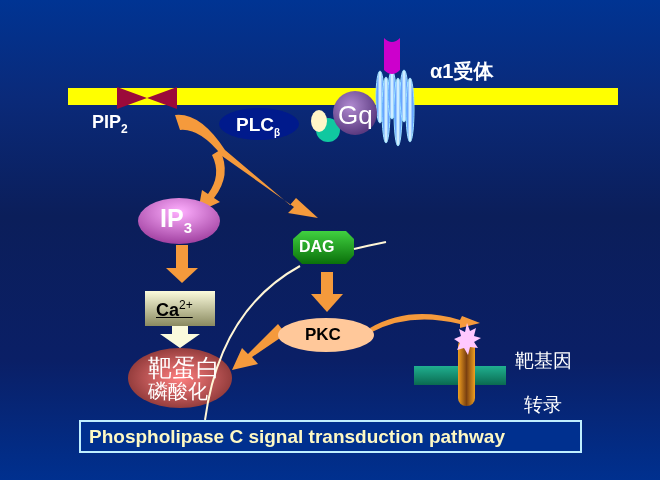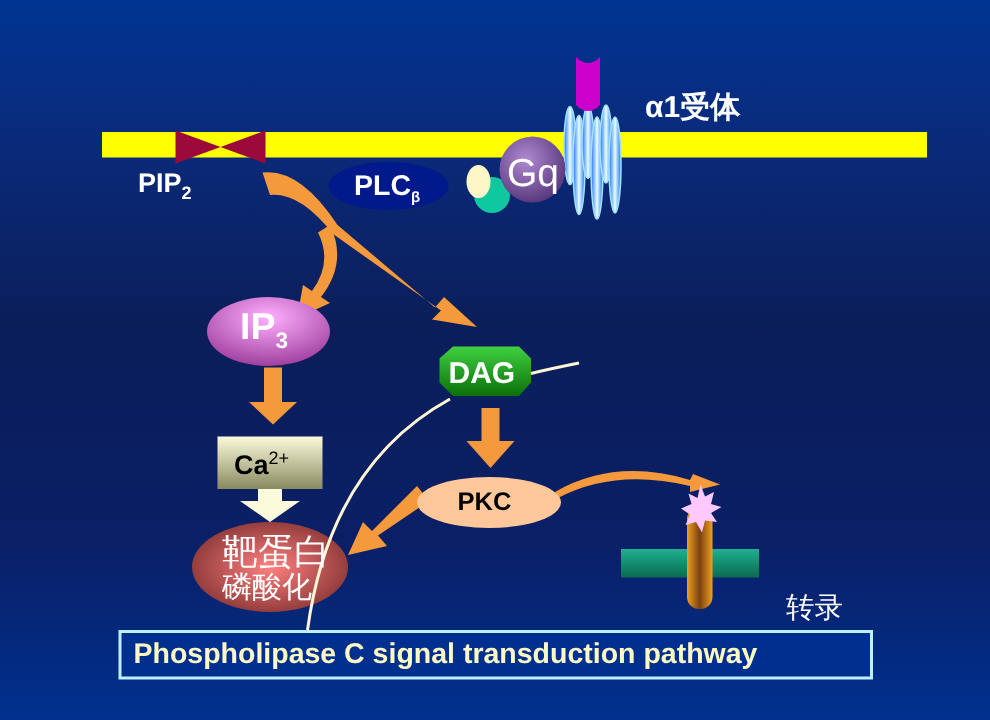--- a/index.html
+++ b/index.html
@@ -113,26 +113,27 @@
 <div class="lbl" style="left:430px;top:34px;font-size:20px;margin-top:24px;">α1受体</div>
 
 <div class="lbl" style="left:92px;top:112px;font-size:18px;"><span>PIP</span><sub style="font-size:12px;">2</sub></div>
 
 <div class="lbl" style="left:236px;top:114px;font-size:19px;"><span>PLC</span><sub style="font-size:10px;">β</sub></div>
 
 <div class="lbl" style="left:338px;top:100px;font-size:26px;font-weight:normal;">Gq</div>
 
 <div class="lbl" style="left:160px;top:204px;font-size:25px;"><span>IP</span><sub style="font-size:15px;">3</sub></div>
 
-<div class="lbl" style="left:299px;top:238px;font-size:20px;">DAG</div>
+<div class="lbl" style="left:299px;top:238px;font-size:16px;">DAG</div>
 
-<div class="lbl" style="left:156px;top:298px;font-size:18px;color:#000;"><span>Ca</span><sup style="font-size:12px;font-weight:normal;">2+</sup></div>
+<div class="lbl" style="left:156px;top:298px;font-size:18px;color:#000;text-decoration:underline;"><span>Ca</span><sup style="font-size:12px;font-weight:normal;">2+</sup></div>
 
 <div class="lbl" style="left:305px;top:325px;font-size:17px;color:#000;">PKC</div>
 
 <div class="cjk" style="left:148px;top:352px;font-size:24px;text-align:right;">靶蛋白</div>
 <div class="cjk" style="left:148px;top:378px;font-size:20px;">磷酸化</div>
 
+<div class="cjk" style="left:515px;top:348px;font-size:19px;">靶基因</div>
 <div class="cjk" style="left:524px;top:392px;font-size:19px;">转录</div>
 
 <div id="title-box">Phospholipase C signal transduction pathway</div>
 
 </div>
 
 </body></html>

